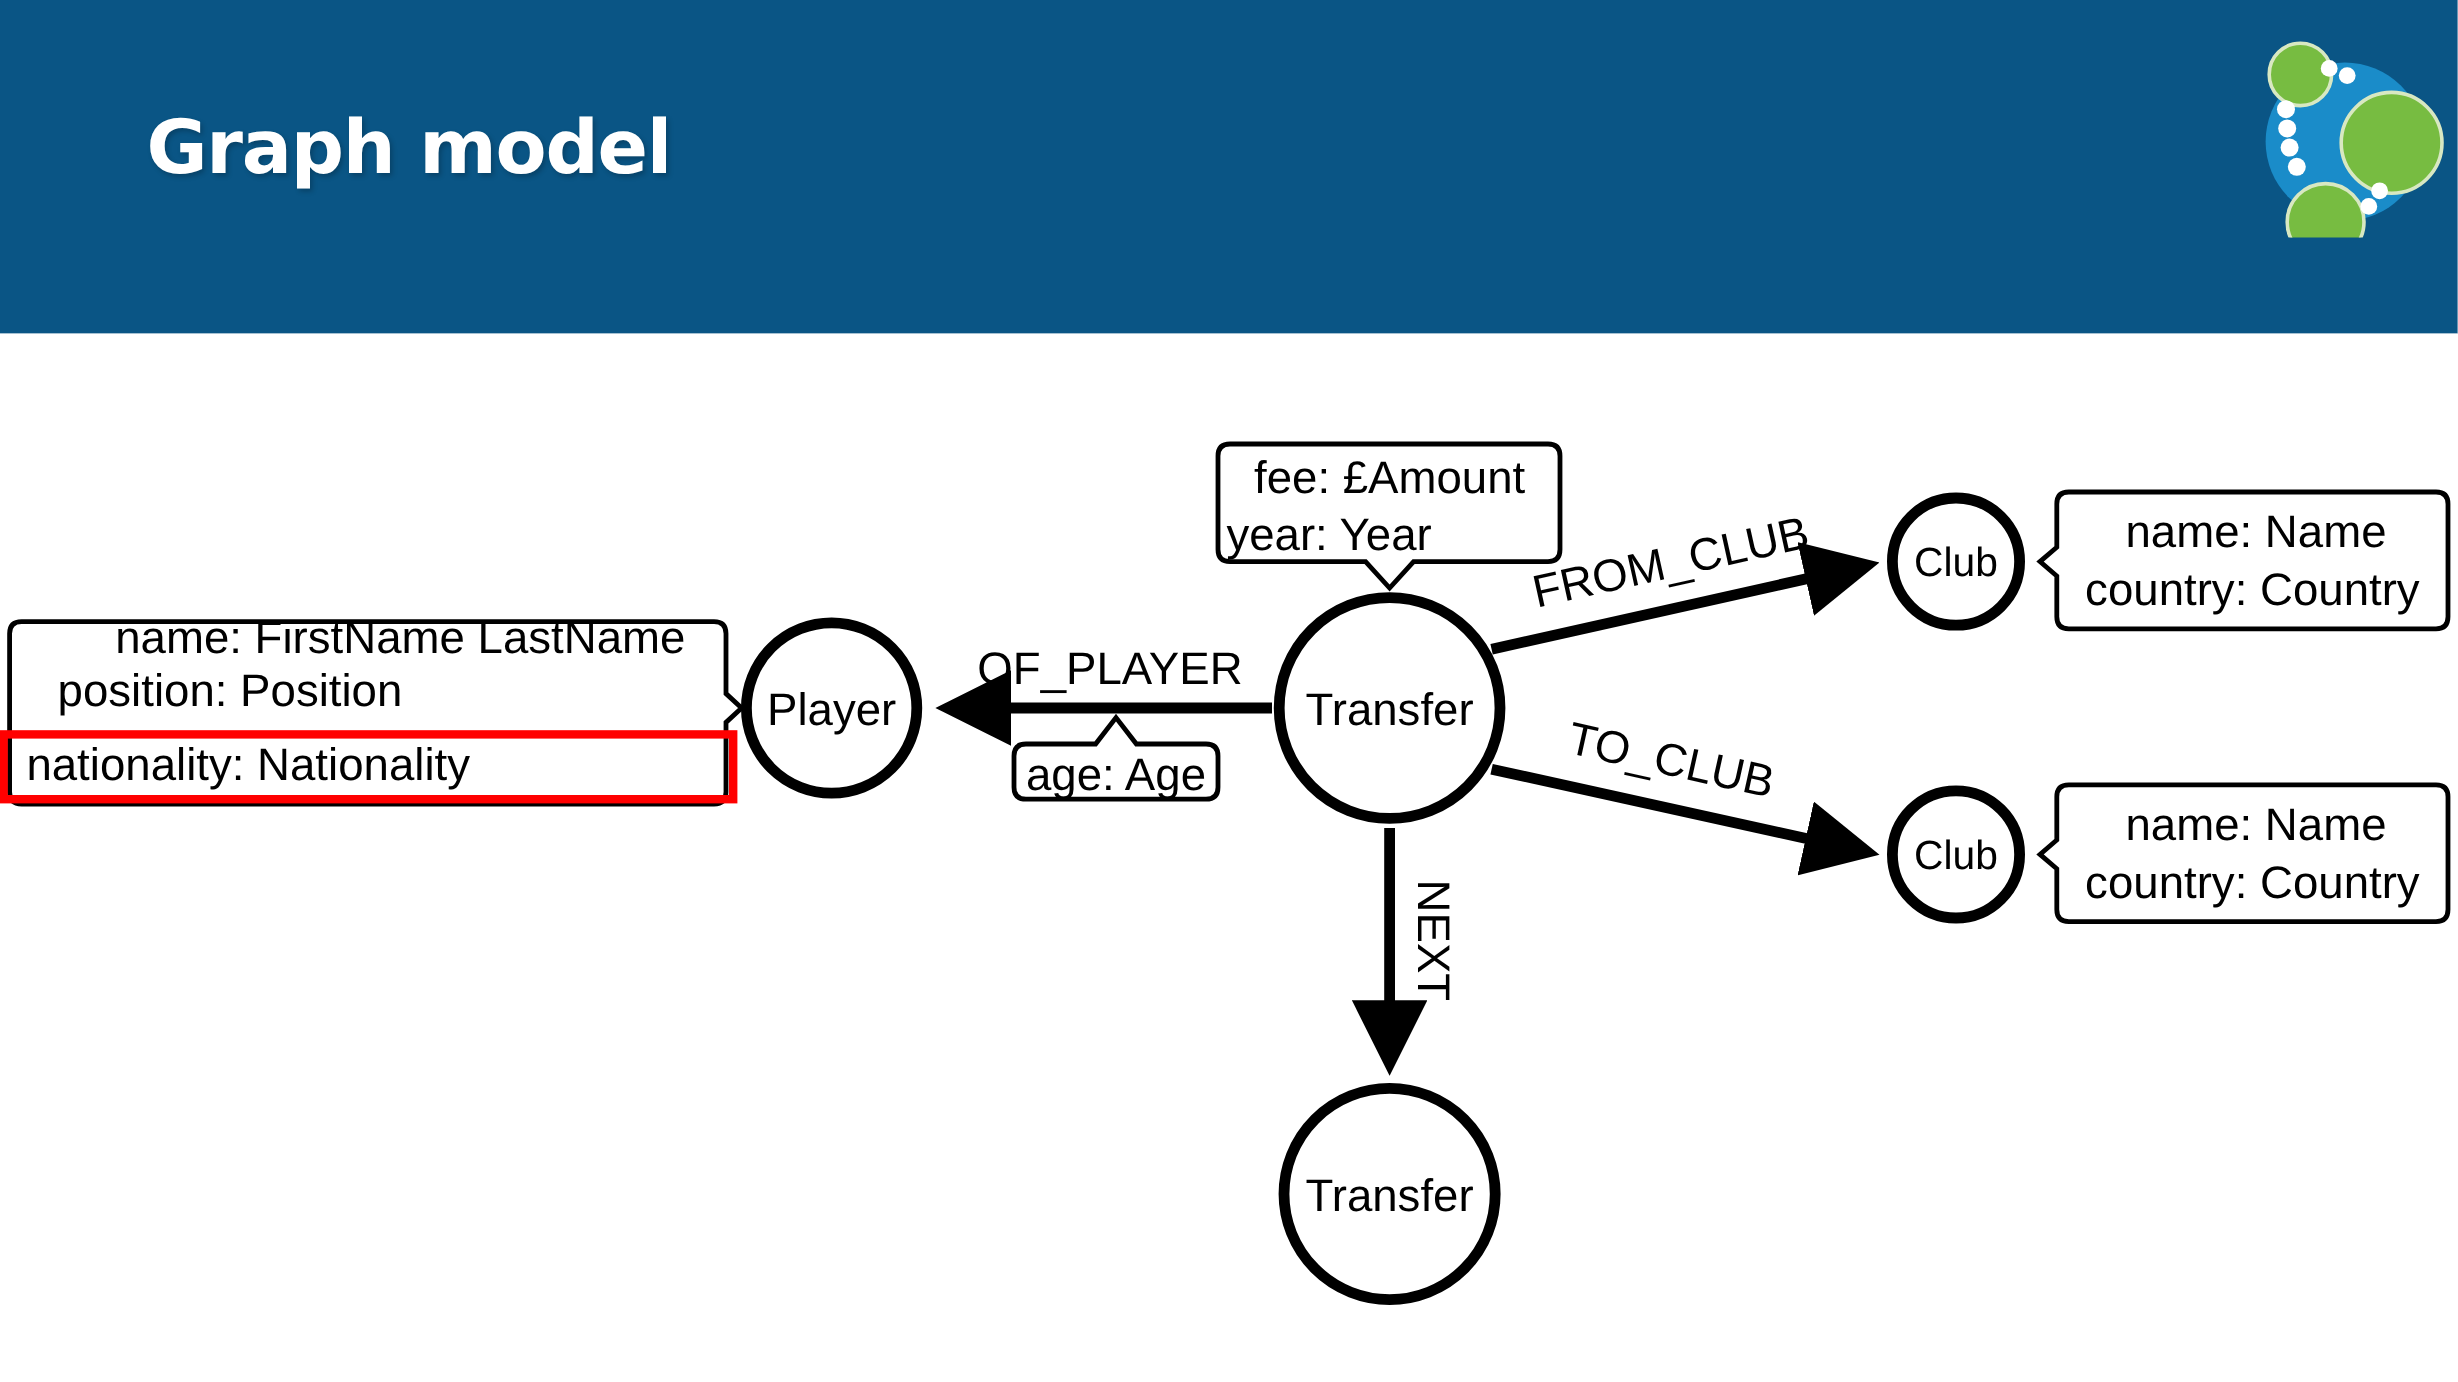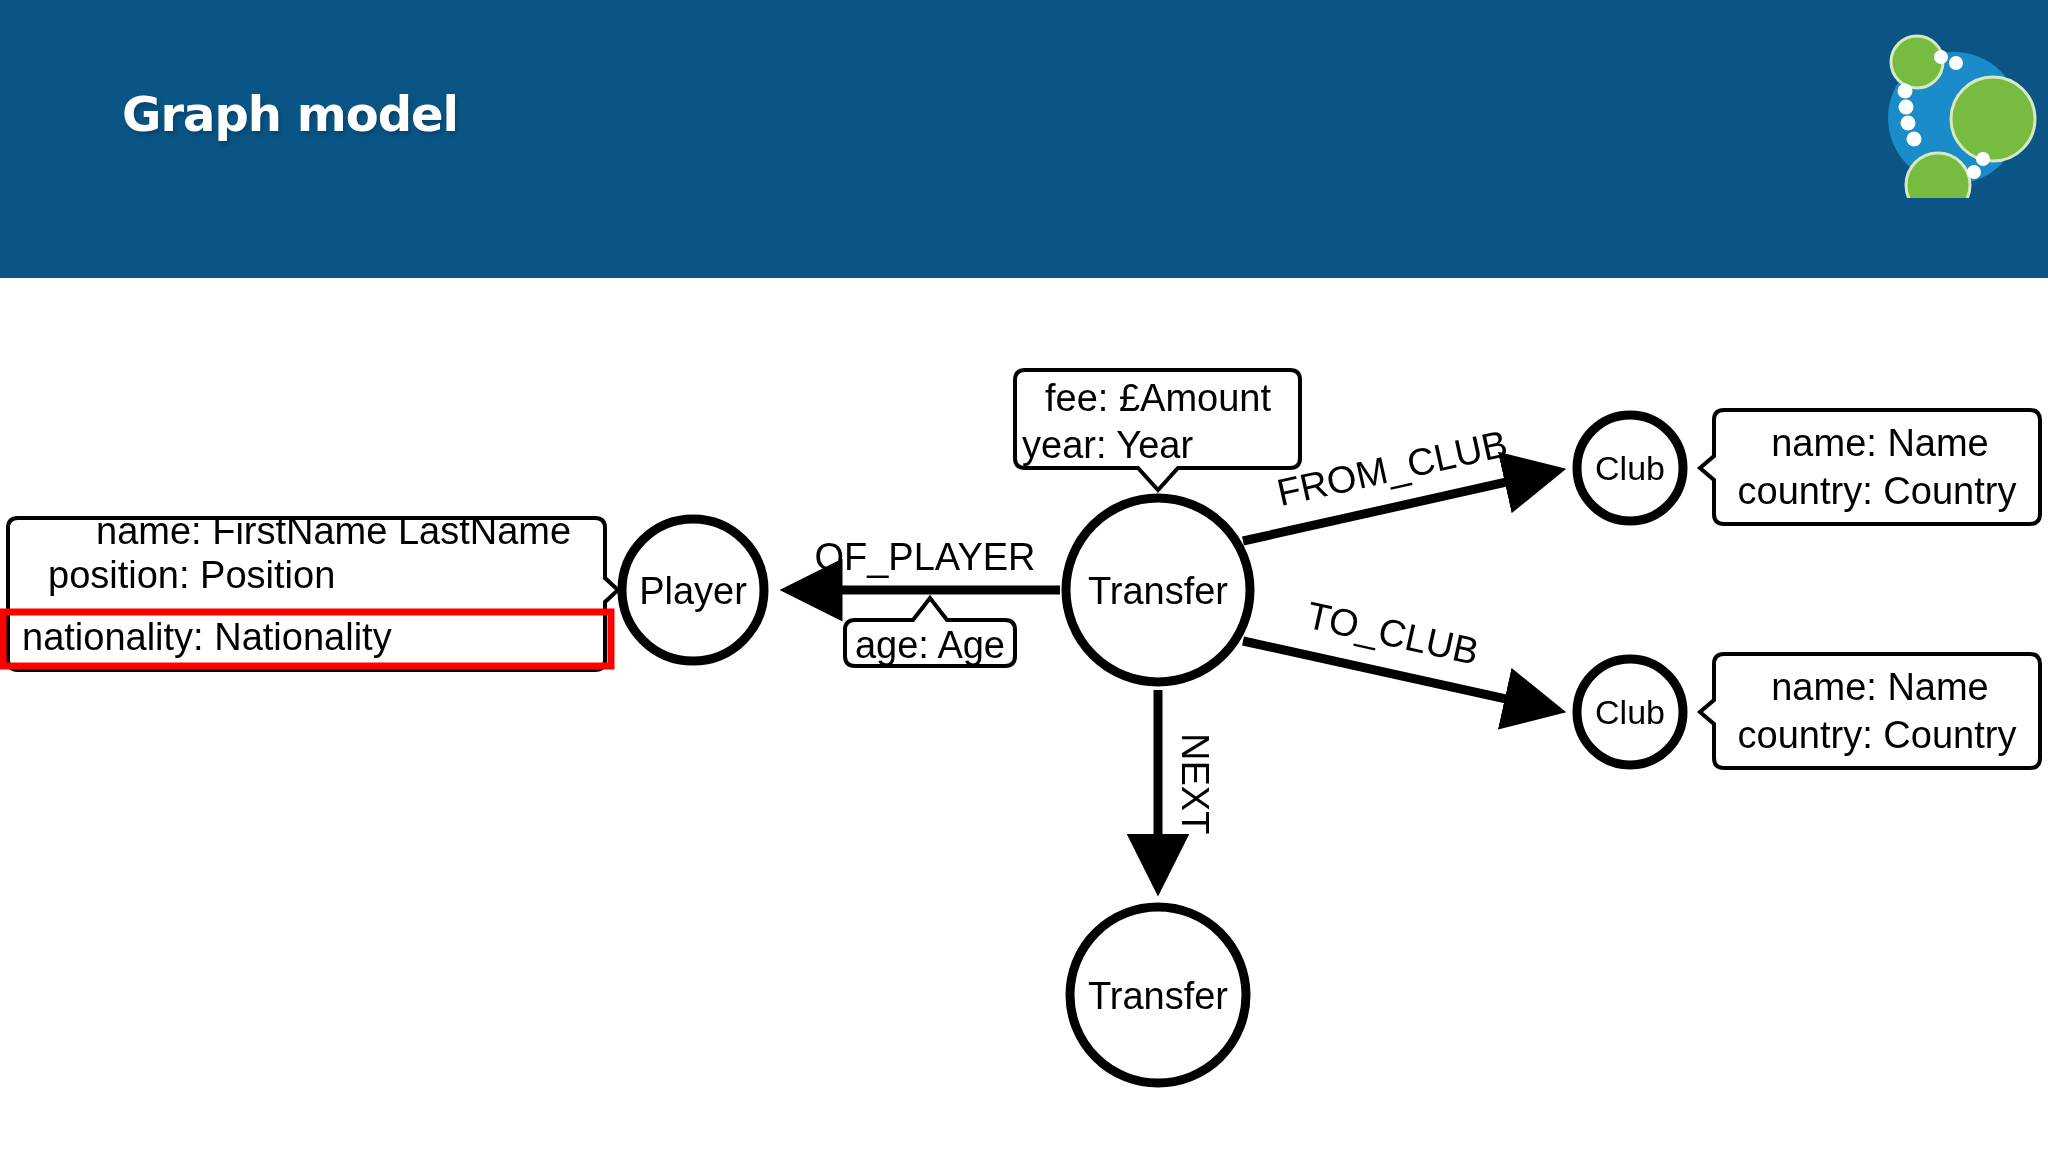--- a/index.html
+++ b/index.html
@@ -23,21 +23,21 @@
     top: 0;
     width: 2048px;
     height: 278px;
     background: #0a5585;
   }
   #slide-title {
     position: absolute;
     left: 122px;
     top: 86px;
     font-family: "DejaVu Sans", sans-serif;
-    font-size: 48px;
+    font-size: 62px;
     font-weight: bold;
     color: #ffffff;
     letter-spacing: -1px;
     line-height: 1.2;
     text-shadow: 2px 3px 4px rgba(0,0,0,0.22);
     white-space: nowrap;
   }
 
   
   #brand-logo {

